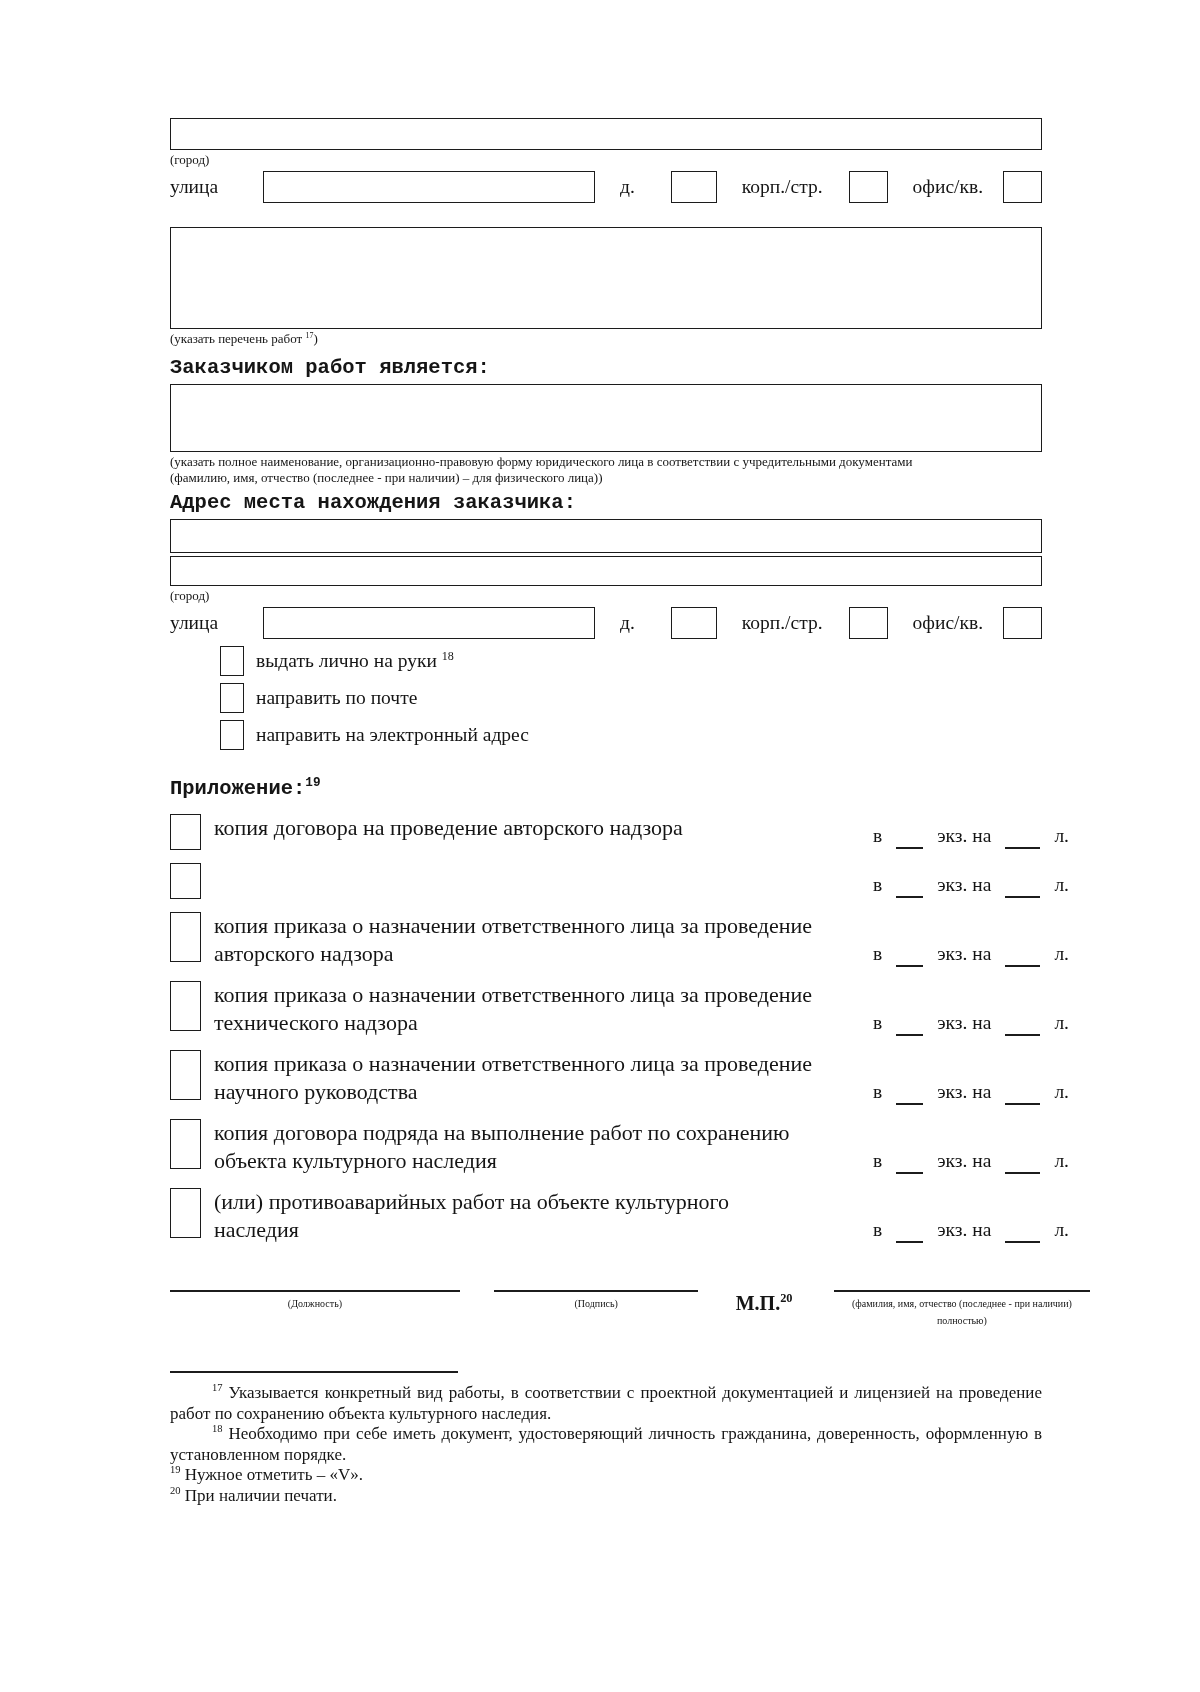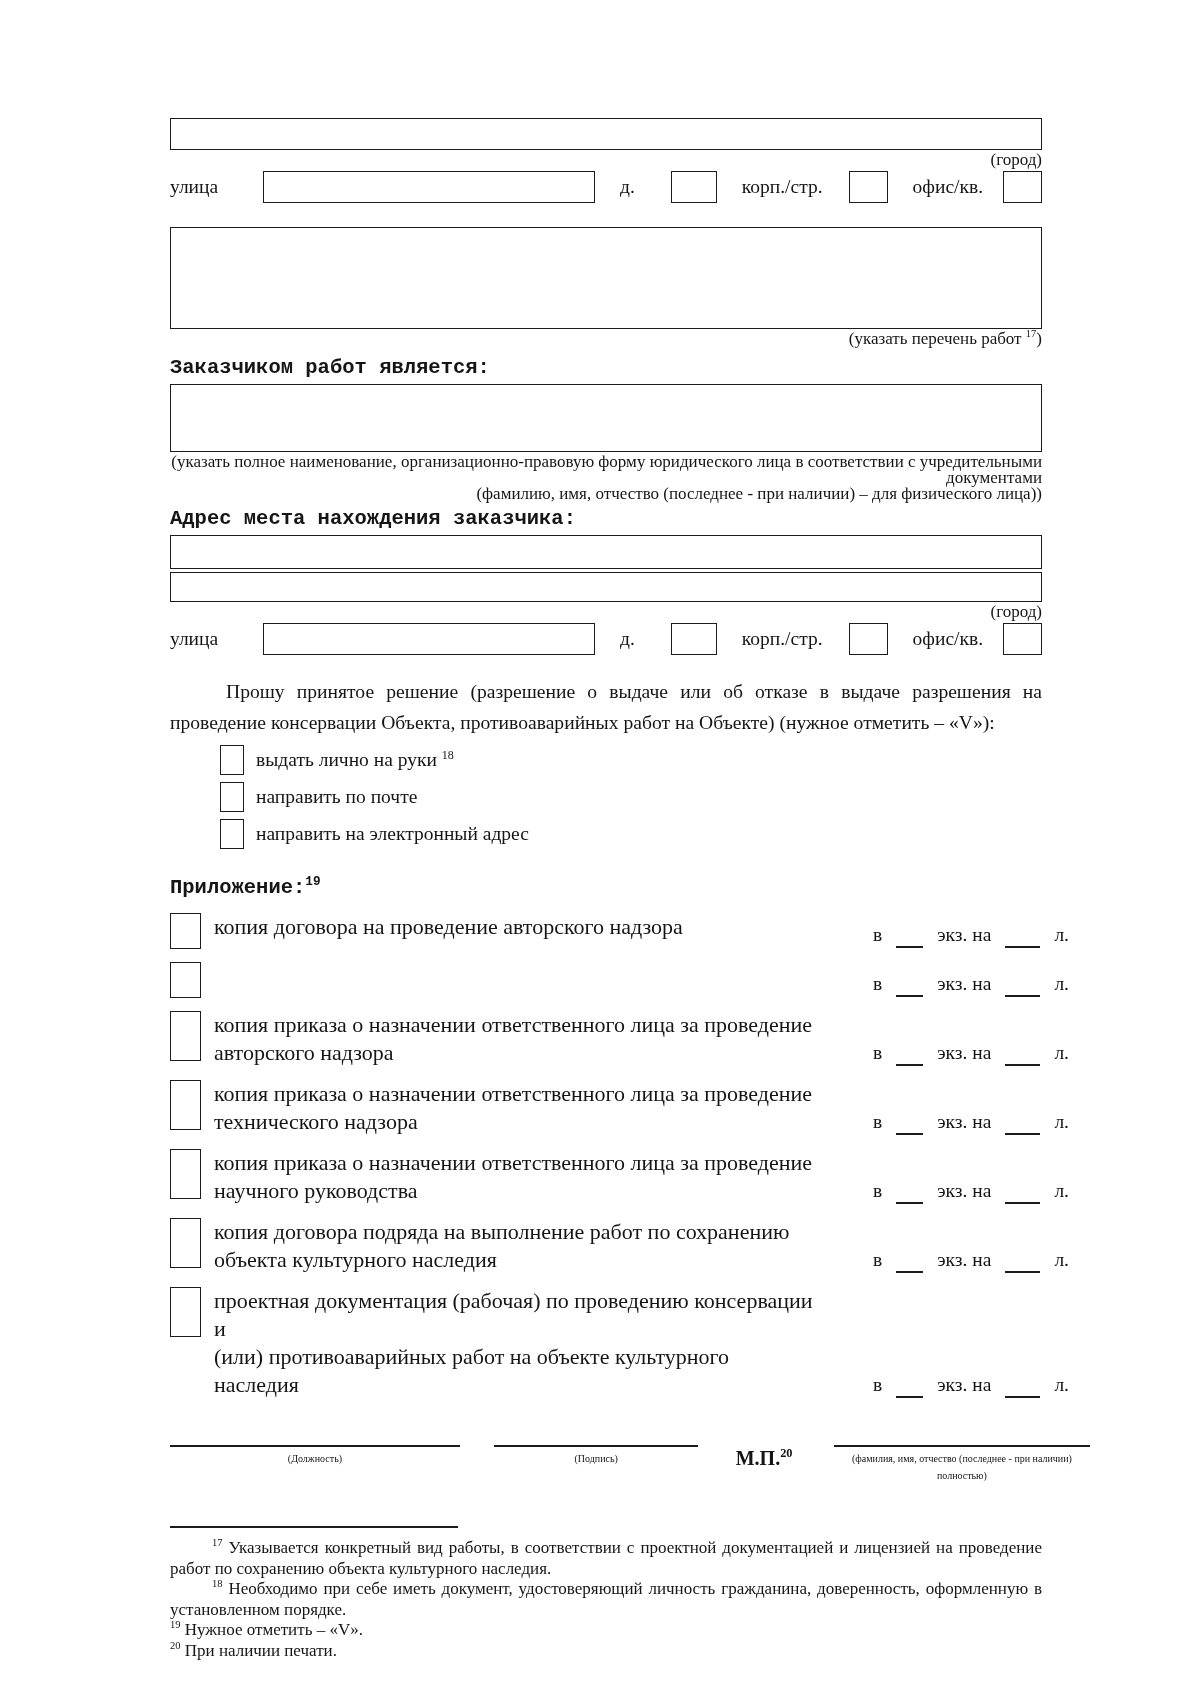--- a/index.html
+++ b/index.html
@@ -5,21 +5,21 @@
   html,body { margin:0; padding:0; background:#e8e8e8; }
   .page {
     position:relative; width:1200px; height:1692px; margin:0 auto;
     background:#ffffff; color:#151515;
     font-family:"Liberation Serif","DejaVu Serif",serif;
     overflow:hidden;
   }
   .content { position:absolute; left:170px; top:118px; width:872px; }
 
   .fbox { border:1.5px solid #1c1c1c; background:#fff; }
-  .cap  { font-size:17px; line-height:16px; text-align:right; margin-top:2px; }
+  .cap  { font-size:13px; line-height:16px; text-align:left; margin-top:2px; }
   .h-bold { font-weight:bold; font-size:20.5px; line-height:24px;font-family:Liberation Mono, monospace; }
   sup { font-size:0.62em; vertical-align:super; line-height:0; }
 
   
   .street-row { display:flex; align-items:center; margin-top:3px; }
   .street-row .lbl { font-size:19.5px; white-space:nowrap; }
   .street-lbl  { width:93px; }
   .street-input { width:330px; height:30px; }
   .mini { height:30px; border:1.5px solid #1c1c1c; }
   .gap  { flex:1; }
@@ -99,21 +99,20 @@
       <span class="lbl">д.</span>
       <span class="mini" style="width:44px; margin-left:36px;"></span>
       <span class="gap"></span>
       <span class="lbl">корп./стр.</span>
       <span class="mini" style="width:37px; margin-left:26px;"></span>
       <span class="gap"></span>
       <span class="lbl">офис/кв.</span>
       <span class="mini" style="width:37px; margin-left:20px;"></span>
     </div>
 
-    <div class="para">Прошу принятое решение (разрешение о выдаче или об отказе в выдаче разрешения на проведение консервации Объекта, противоаварийных работ на Объекте) (нужное отметить – «V»):</div>
 
     <div class="opt">
       <span class="cb"></span>
       <span class="lbl"><span>выдать лично на руки</span> <sup>18</sup></span>
     </div>
     <div class="opt">
       <span class="cb"></span>
       <span class="lbl">направить по почте</span>
     </div>
     <div class="opt">
@@ -204,21 +203,20 @@
           <span class="blank b1"></span>
           <span class="w">экз. на</span>
           <span class="blank b2"></span>
           <span class="w">л.</span>
       </div>
     </div>
 
     <div class="att">
       <span class="cb tall"></span>
       <div class="txt">
-        <div>проектная документация (рабочая) по проведению консервации и</div>
         <div>(или) противоаварийных работ на объекте культурного наследия</div>
       </div>
       <div class="copies">
         <span class="w">в</span>
           <span class="blank b1"></span>
           <span class="w">экз. на</span>
           <span class="blank b2"></span>
           <span class="w">л.</span>
       </div>
     </div>

